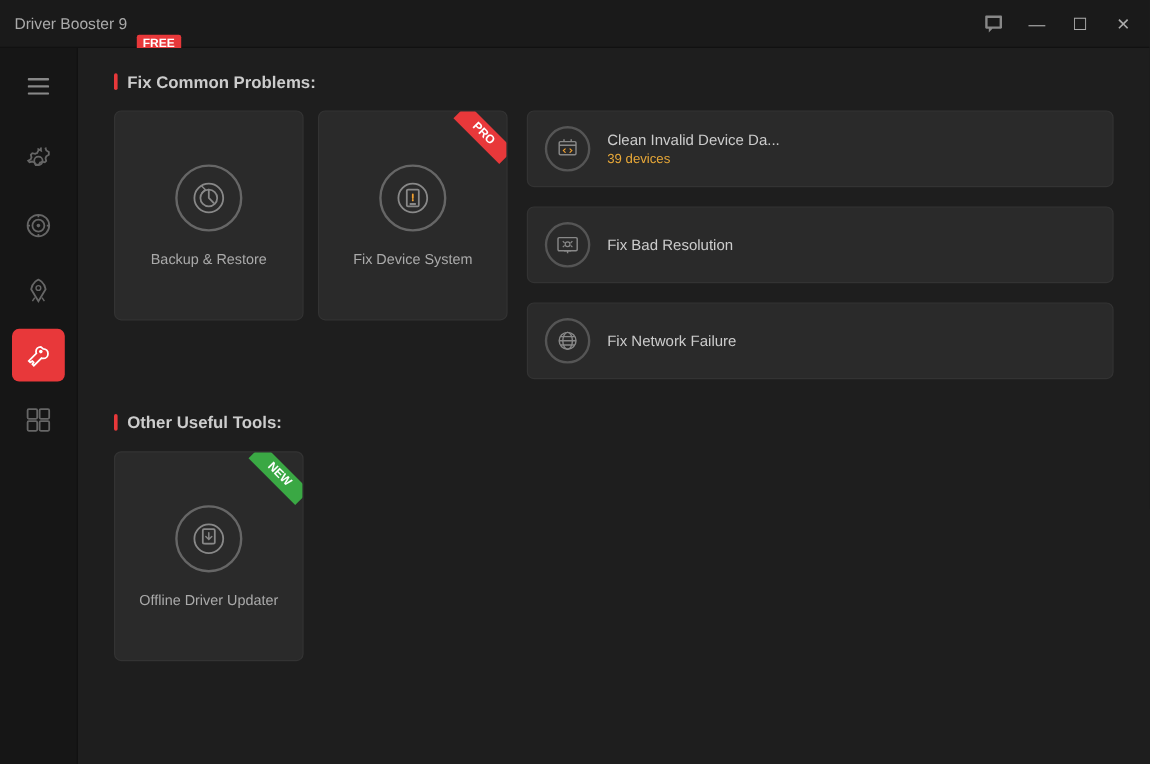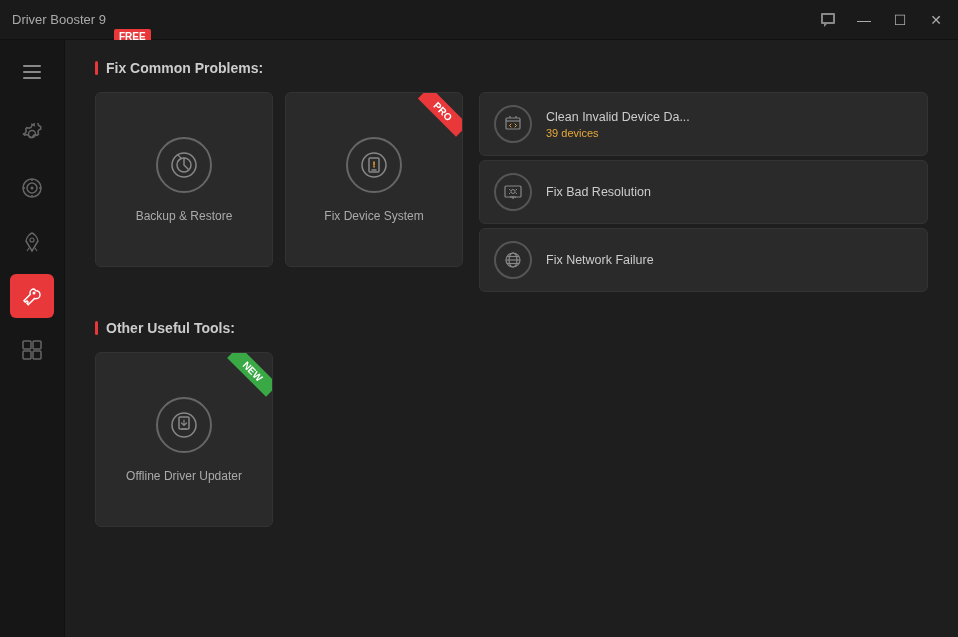--- a/index.html
+++ b/index.html
@@ -133,21 +133,21 @@
       gap: 16px;
       margin-bottom: 28px;
     }
 
     .cards-grid {
       display: flex;
       gap: 12px;
     }
 
     .card {
-      width: 178px;
+      width: 158px;
       height: 175px;
       background: #2a2a2a;
       border-radius: 6px;
       display: flex;
       flex-direction: column;
       align-items: center;
       justify-content: center;
       cursor: pointer;
       position: relative;
       border: 1px solid #333;
@@ -216,21 +216,21 @@
       font-weight: bold;
       padding: 3px 16px;
       transform: rotate(45deg);
       transform-origin: center;
     }
 
     
     .right-panel {
       display: flex;
       flex-direction: column;
-      gap: 4px;
+      gap: 16px;
       flex: 1;
       min-width: 200px;
     }
 
     .right-item {
       background: #2a2a2a;
       border-radius: 6px;
       padding: 12px 14px;
       display: flex;
       align-items: center;

